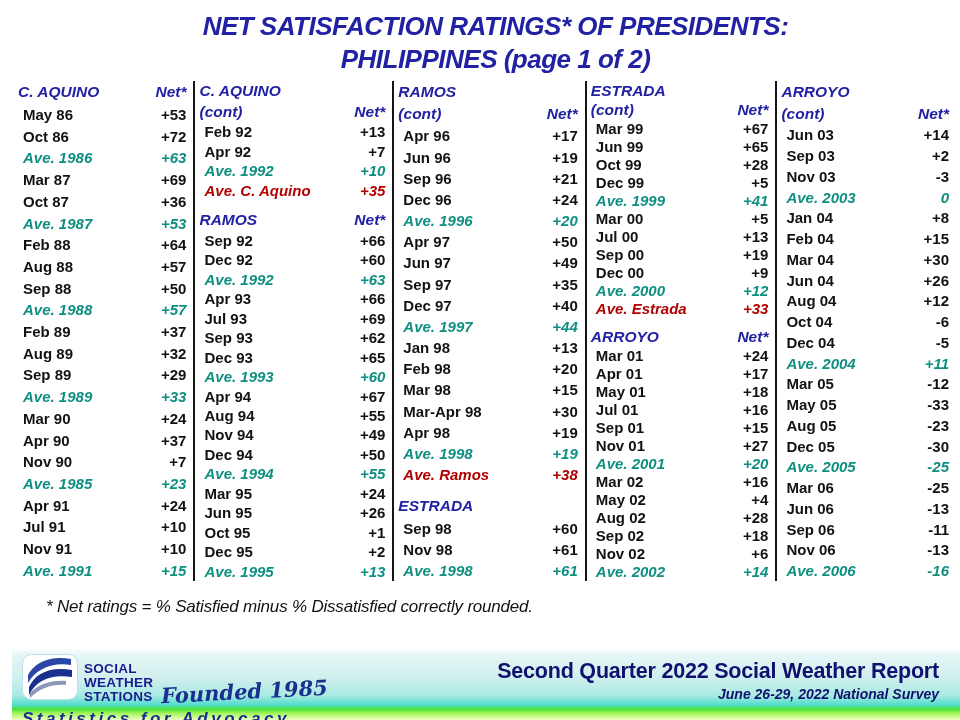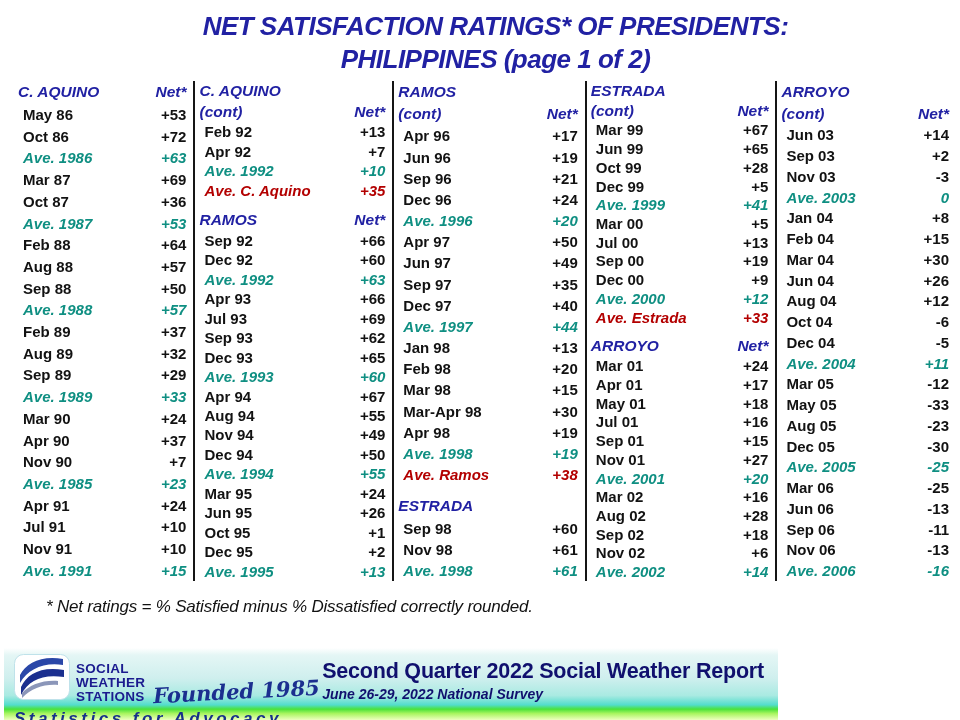--- a/index.html
+++ b/index.html
@@ -26,34 +26,34 @@
   .row.a { color:var(--teal); font-style:italic; }
   .row.g { color:var(--red); font-style:italic;justify-content:space-between; }
   .gap { flex:0 0 10px; }
 
   .footnote {
     margin:16px 0 0 46px; font-weight:normal; font-style:italic;
     font-size:17px; color:var(--ink); letter-spacing:-0.2px;
   }
 
   .footer {
-    position:absolute; left:4px; bottom:0; width:774px; height:72px; display:flex;
+    position:absolute; left:12px; bottom:0; width:948px; height:72px; display:flex;
     background:linear-gradient(180deg,#ffffff 0%,#e4f6f5 10%,#cfefee 42%,#a9eae2 66%,
                #52ddcc 79%,#4ae23a 85%,#a8f55f 91%,#eeffc0 100%);
   }
   .logo-block { margin:6px 0 0 10px; display:flex; flex-direction:column; }
   .logo-row { display:flex; align-items:flex-end; }
   .logo-names { margin-left:6px; color:#1b1b8f; font-weight:bold; font-size:13.5px;
                 line-height:1.03; letter-spacing:0.3px; }
   .founded { margin-left:8px; margin-bottom:0px; font-family:"DejaVu Serif", serif;
              font-style:italic; font-weight:bold; font-size:21px; color:#1b2f8f;
              transform:rotate(-3deg); }
   .tagline { margin-top:5px; color:#17308a; font-weight:bold; font-style:italic;
              font-size:17px; letter-spacing:3.5px; }
-  .report-block { margin-left:auto; margin-right:14px; text-align:left; padding-top:11px; color:#10106e; }
+  .report-block { margin-left:auto; margin-right:21px; text-align:right; padding-top:11px; color:#10106e; }
   .report-line1 { font-weight:bold; font-size:21.5px; letter-spacing:-0.2px; }
   .report-line2 { font-weight:bold; font-style:italic; font-size:14px; margin-top:2px; }
 </style>
 </head>
 <body style="--navy: #2121a3; --teal: #0f8f82; --red: #b30000; --ink: #121212;">
 
 <div class="page">
 
   <div class="title">
     <div>NET SATISFACTION RATINGS* OF PRESIDENTS:</div>
@@ -434,20 +434,24 @@
           <span class="lab">Nov 01</span>
           <span class="val">+27</span>
         </div>
         <div class="line row a">
           <span class="lab">Ave. 2001</span>
           <span class="val">+20</span>
         </div>
         <div class="line row d">
           <span class="lab">Mar 02</span>
           <span class="val">+16</span>
+        </div>
+        <div class="line row d">
+          <span class="lab">May 02</span>
+          <span class="val">+4</span>
         </div>
         <div class="line row d">
           <span class="lab">Aug 02</span>
           <span class="val">+28</span>
         </div>
         <div class="line row d">
           <span class="lab">Sep 02</span>
           <span class="val">+18</span>
         </div>
         <div class="line row d">

